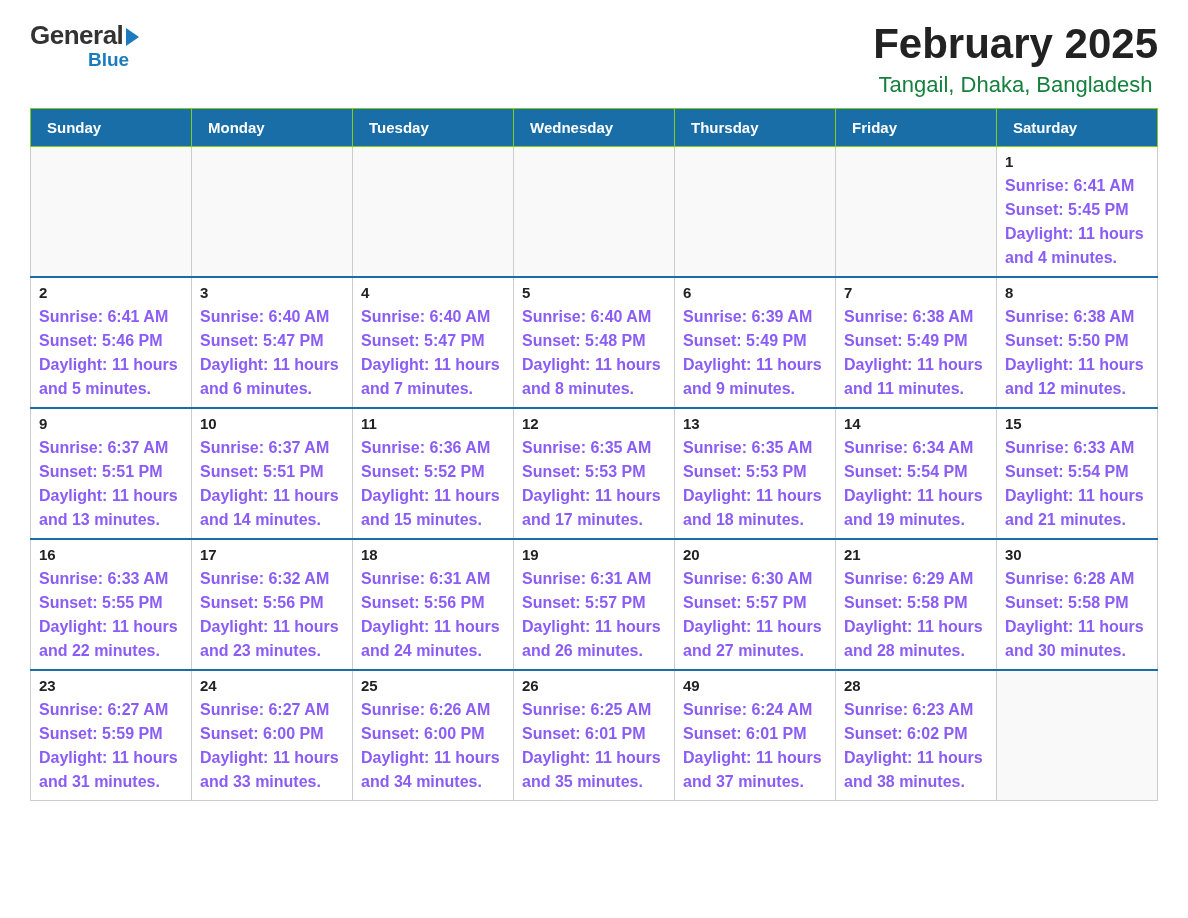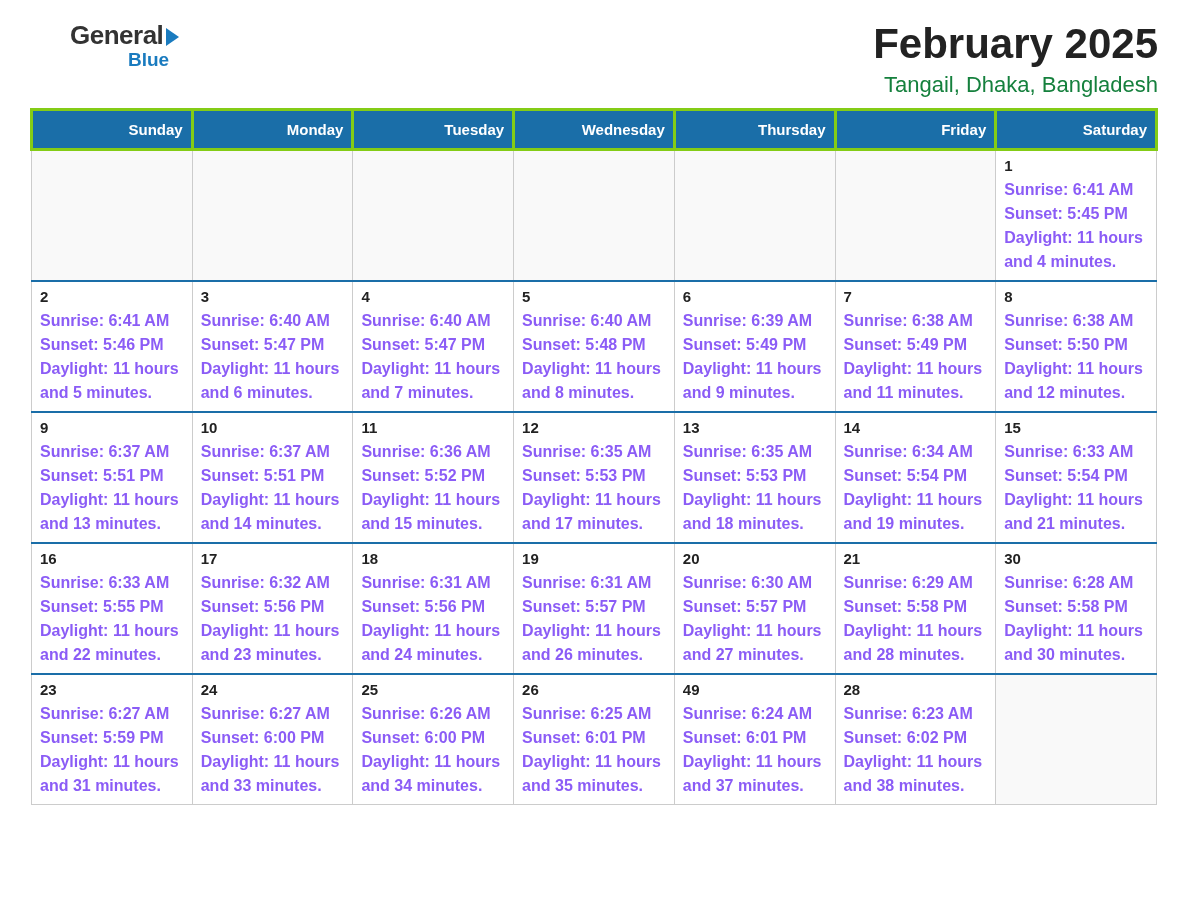--- a/index.html
+++ b/index.html
@@ -8,21 +8,20 @@
       background: #fff;
       padding: 20px 30px;
       width: 1188px;
       min-height: 918px;
     }
     .header {
       display: flex;
       justify-content: space-between;
       align-items: flex-start;
       margin-bottom: 10px;
-      margin-left: 40px;
     }
     .logo {
       display: flex;
       flex-direction: column;
       align-items: flex-start;
     }
     .logo-general {
       font-size: 26px;
       font-weight: bold;
       color: #333;
@@ -32,46 +31,46 @@
       color: #1a7bbf;
     }
     .logo-blue {
       font-size: 19px;
       font-weight: bold;
       color: #1a7bbf;
       margin-left: 30px;
       margin-top: -5px;
     }
     .title-section {
-      text-align: right;
+      text-align: center;
     }
     .title-section h1 {
       font-size: 42px;
       font-weight: bold;
       color: #222;
     }
     .title-section h2 {
       font-size: 22px;
       font-weight: normal;
       color: #15803d;
       margin-top: 4px;
     }
     .calendar {
       width: 100%;
       border-collapse: collapse;
       margin-top: 10px;
     }
     .calendar thead tr th {
       background-color: #1a6ea8;
       color: #fff;
-      padding: 10px 8px;
+      padding: 10px 16px;
       font-size: 15px;
       font-weight: bold;
-      text-align: right;
-      border: 3px solid #84cc16;
+      text-align: left;
+      border: 1px solid #84cc16;
     }
     .calendar tbody tr td {
       vertical-align: top;
       padding: 6px 8px;
       border: 1px solid #ccc;
       width: 14.28%;
       height: 110px;
       font-size: 12.5px;
       color: #333;
       background: #fff;

